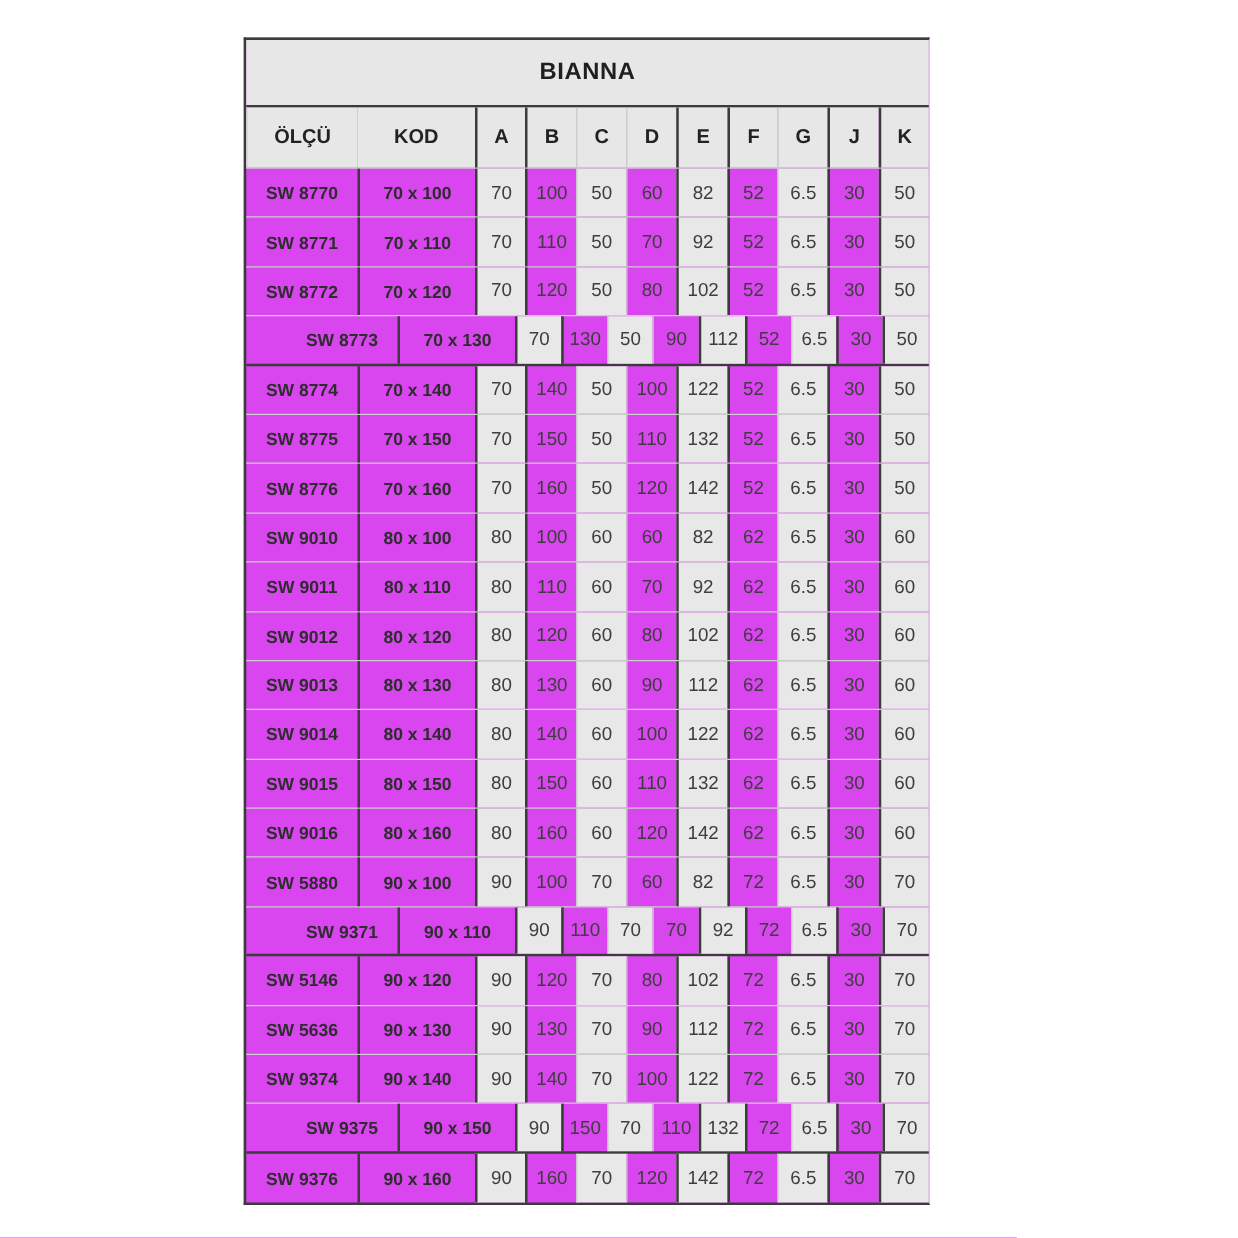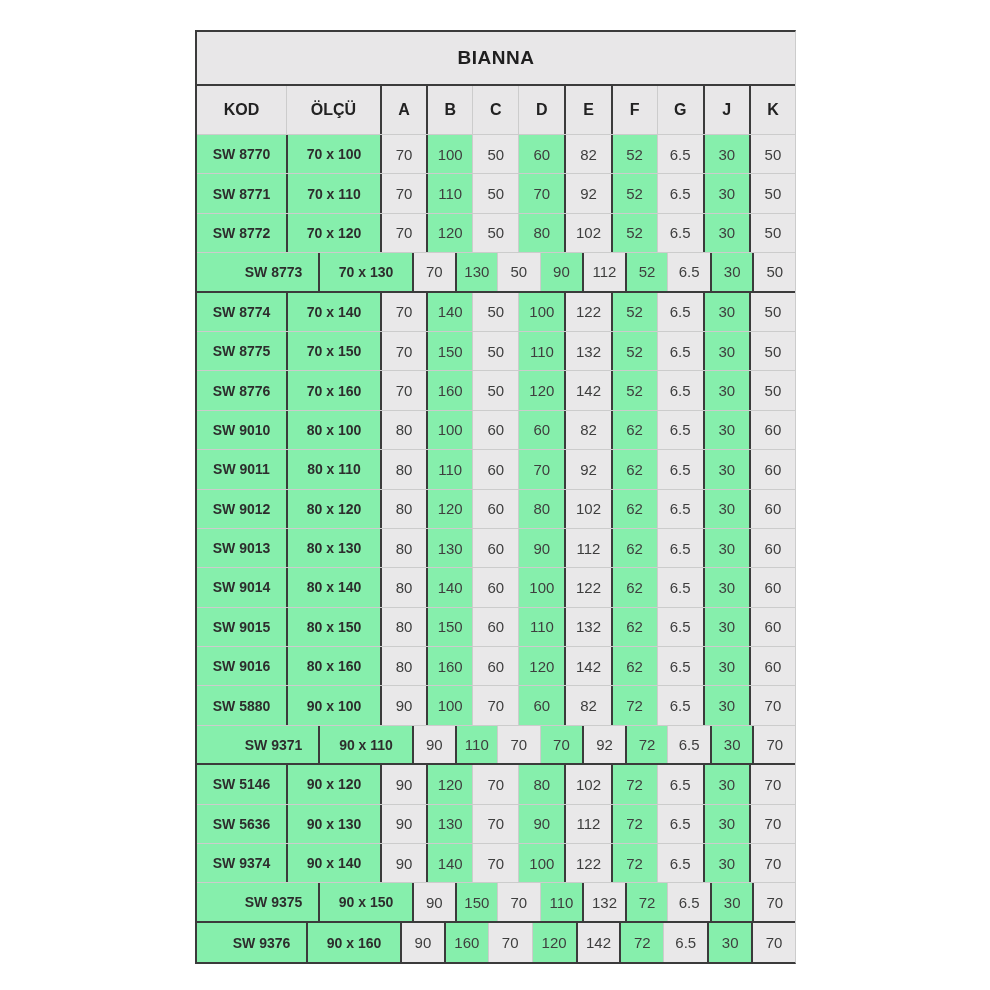--- a/index.html
+++ b/index.html
@@ -15,26 +15,26 @@
   html,body{margin:0;padding:0;}
   body{
     width:990px;height:990px;
     background:var(--page-bg);
     font-family:"Liberation Sans", sans-serif;
     position:relative;
   }
   .table-wrap{
     position:absolute;
     left:195px;top:30px;
-    width:601px;
+    width:549px;
     border-top:2px solid var(--border-dark);
     border-left:2px solid var(--border-dark);
     border-bottom:2px solid var(--border-dark);
     border-right:1px solid var(--border-light);
-    background:#86efac;
+    background:#d946ef;
   }
   .title-row{
     height:54px;
     background:var(--header-bg);
     border-bottom:2px solid var(--border-dark);
     display:flex;align-items:center;justify-content:center;
     font-weight:bold;font-size:19px;color:#1f1f1f;
     letter-spacing:0.5px;
   }
   .grid-row{
@@ -49,21 +49,20 @@
   .body-row{
     height:39.4px;
     border-bottom:1px solid var(--border-light);
   }
   .body-row.section-end{
     border-bottom:2px solid var(--border-dark);
     padding-left:32px;
   }
   .body-row:last-child{
     border-bottom:none;
-    padding-left:20px;
   }
   .cell{
     display:flex;align-items:center;justify-content:center;
     overflow:hidden;
     font-size:15px;
     color:var(--text-num);
   }
   .hcell{
     background:var(--header-bg);
     font-weight:bold;
@@ -74,22 +73,22 @@
   .bl-dark{border-left:2px solid var(--border-dark);}
   .bl-light{border-left:1px solid var(--border-light);}
   .kodtxt{font-weight:bold;color:var(--text-dark);font-size:14px;}
 </style>
 </head>
 <body>
 
 <div class="table-wrap">
   <div class="title-row">BIANNA</div>
   <div class="grid-row header-row">
+      <div class="cell hcell bl-light">ÖLÇÜ</div>
       <div class="cell hcell ">KOD</div>
-      <div class="cell hcell bl-light">ÖLÇÜ</div>
       <div class="cell hcell bl-dark">A</div>
       <div class="cell hcell bl-dark">B</div>
       <div class="cell hcell bl-light">C</div>
       <div class="cell hcell bl-light">D</div>
       <div class="cell hcell bl-dark">E</div>
       <div class="cell hcell bl-dark">F</div>
       <div class="cell hcell bl-light">G</div>
       <div class="cell hcell bl-dark">J</div>
       <div class="cell hcell bl-dark">K</div>
     </div>

